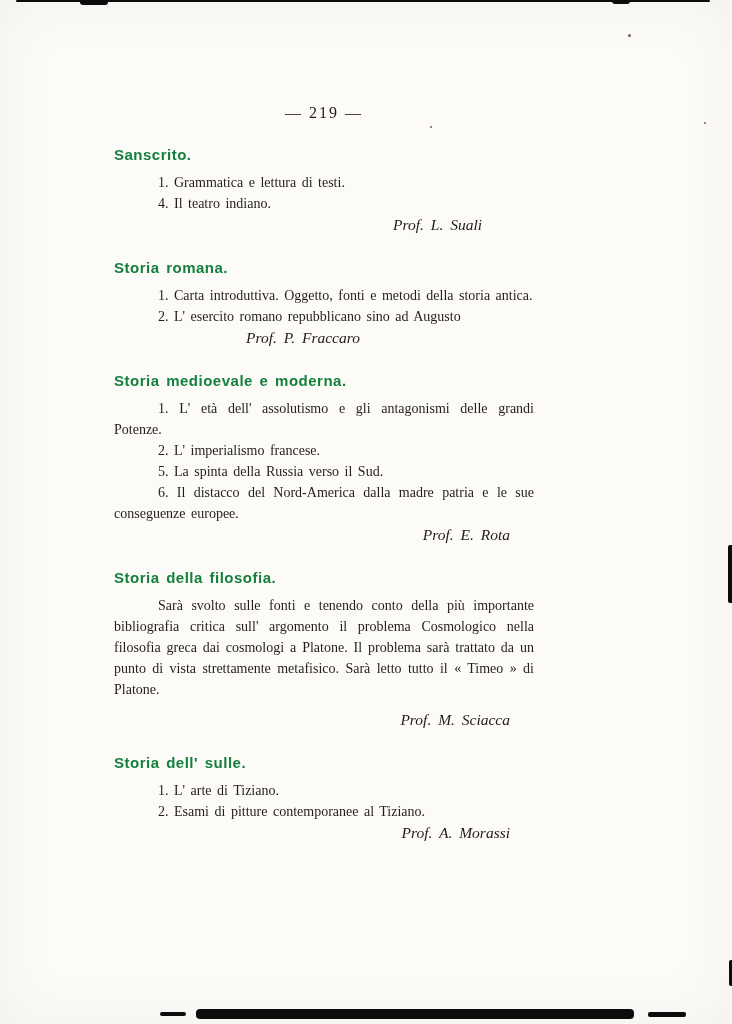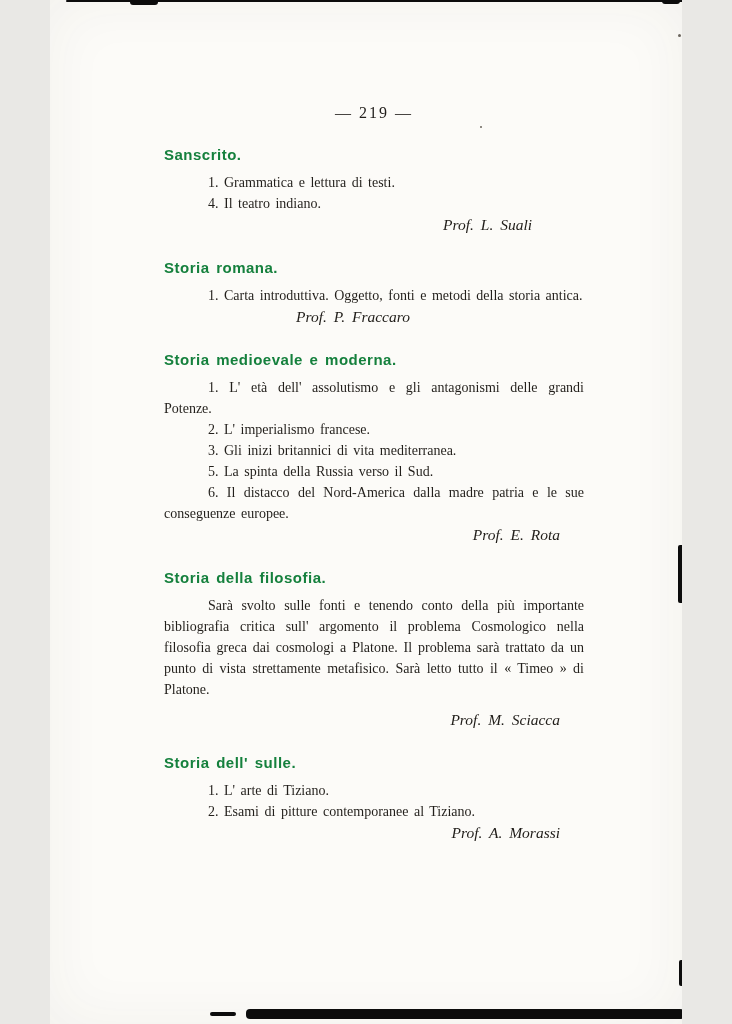--- a/index.html
+++ b/index.html
@@ -2,21 +2,21 @@
 <html><head>
 <meta charset="utf-8">
 <style>
   * { box-sizing: border-box; margin: 0; padding: 0; }
   html, body {
     background: #e9e8e5;
     font-family: "Liberation Serif", "DejaVu Serif", serif;
   }
   .scan {
     position: relative;
-    width: 632px;
+    width: 732px;
     height: 1024px;
     margin: 0 auto;
     background: #fcfbf8;
     color: #1d1a17;
     overflow: hidden;
     box-shadow: inset 0 0 60px rgba(60,55,40,0.05);
   }
   .content {
     position: absolute;
     left: 114px;
@@ -91,28 +91,28 @@
     <div class="section">
       <h2 class="sec-title">Sanscrito.</h2>
       <p class="item">1. Grammatica e lettura di testi.</p>
       <p class="item">4. Il teatro indiano.</p>
       <div class="prof pr-a">Prof.  L.  Suali</div>
     </div>
 
     <div class="section">
       <h2 class="sec-title">Storia romana.</h2>
       <p class="item">1. Carta introduttiva. Oggetto, fonti e metodi della storia antica.</p>
+      <p class="item">2. L' esercito romano repubblicano sino ad Augusto</p>
       <div class="prof pr-b">Prof.  P.  Fraccaro</div>
     </div>
 
     <div class="section">
       <h2 class="sec-title">Storia medioevale e moderna.</h2>
       <p class="item">1. L' età dell' assolutismo e gli antagonismi delle grandi Potenze.</p>
       <p class="item">2. L' imperialismo francese.</p>
-      <p class="item">3. Gli inizi britannici di vita mediterranea.</p>
       <p class="item">5. La spinta della Russia verso il Sud.</p>
       <p class="item">6. Il distacco del Nord-America dalla madre patria e le sue conseguenze europee.</p>
       <div class="prof pr-c">Prof.  E.  Rota</div>
     </div>
 
     <div class="section">
       <h2 class="sec-title">Storia della filosofia.</h2>
       <p class="para">Sarà svolto sulle fonti e tenendo conto della più importante bibliografia critica sull' argomento il problema Cosmologico nella filosofia greca dai cosmologi a Platone. Il problema sarà trattato da un punto di vista strettamente metafisico. Sarà letto tutto il « Timeo » di Platone.</p>
       <div class="prof pr-c">Prof.  M.  Sciacca</div>
     </div>

